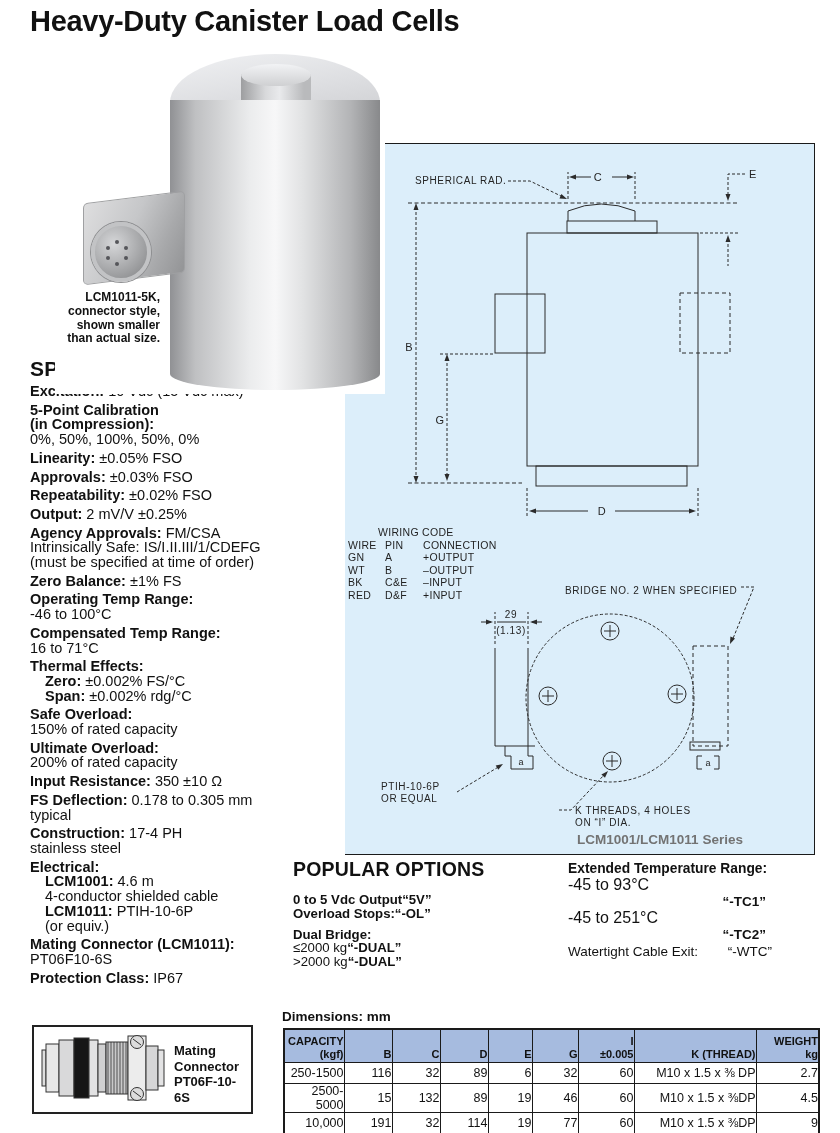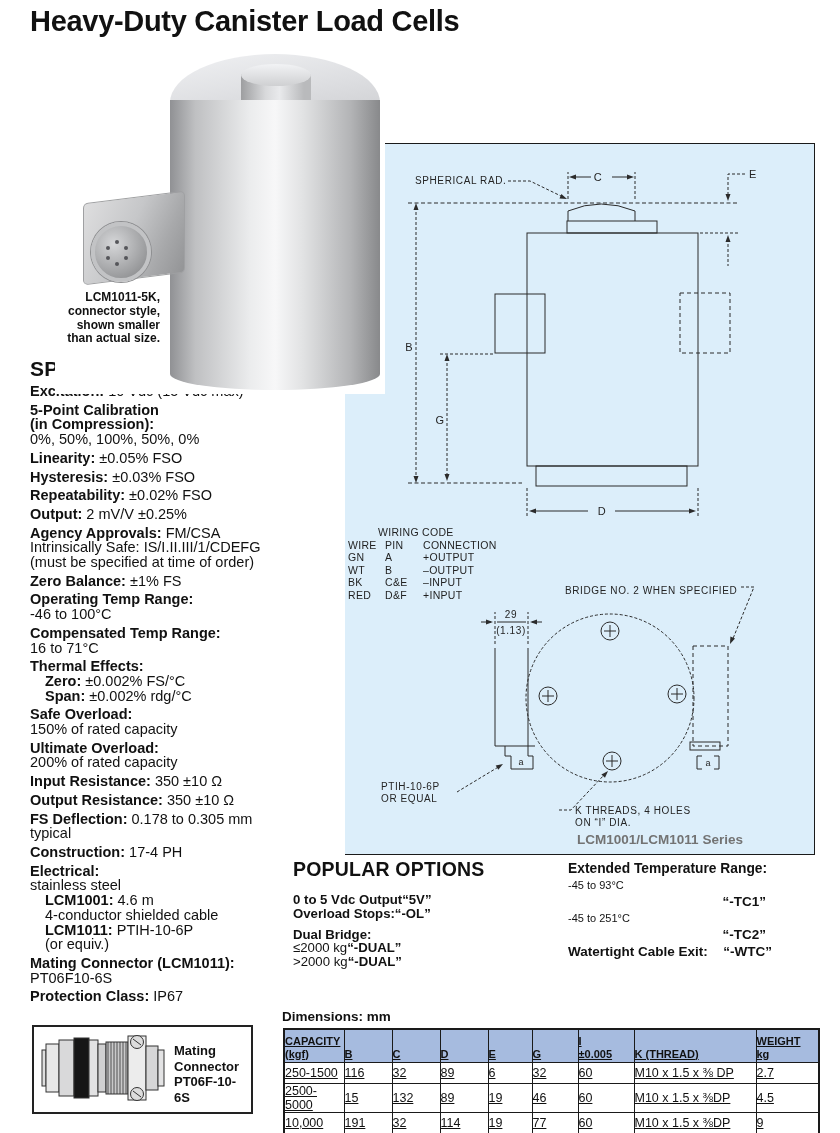--- a/index.html
+++ b/index.html
@@ -64,29 +64,29 @@
   #popular .pop-head{font-size:19.5px;font-weight:bold;letter-spacing:0.2px;margin-bottom:12px;}
   #popular .prow{display:flex;font-size:13.2px;line-height:13.8px;}
   #popular .pl{font-weight:bold;}
   #popular .pln{font-weight:normal;}
   #popular .pc{font-weight:bold;}
   #popular .mt{margin-top:7px;}
 
   
   #extended{left:568px;top:861px;width:204px;}
   #extended .ext-head{font-size:13.8px;font-weight:bold;line-height:16px;}
-  #extended .ext-label{font-size:11px;line-height:16px;}
+  #extended .ext-label{font-size:16px;line-height:16px;}
   #extended .ext-code{font-size:13.5px;font-weight:bold;text-align:right;padding-right:6px;line-height:17px;}
-  #extended .ext-wtc{display:flex;justify-content:space-between;font-size:13.5px;font-weight:bold;line-height:18px;}
+  #extended .ext-wtc{display:flex;justify-content:space-between;font-size:13.5px;font-weight:normal;line-height:18px;}
 
   
   #dim-caption{left:282px;top:1009px;font-size:13.5px;font-weight:bold;}
   #dims{left:283px;top:1028px;border-collapse:collapse;table-layout:fixed;width:535px;
     font-size:12.5px;position:absolute;}
-  #dims th,#dims td{border:1px solid #1a1a1a;text-align:left;padding:0;text-decoration:underline;}
+  #dims th,#dims td{border:1px solid #1a1a1a;text-align:right;padding:0;}
   #dims th{background:#a6bbdf;font-size:11px;font-weight:bold;height:30px;vertical-align:bottom;
     padding-bottom:2px;line-height:12.5px;}
   #dims td{height:20px;}
   #dims{border:2px solid #1a1a1a;}
 
   
   #mating{left:32px;top:1025px;width:221px;height:89px;border:2px solid #222;box-sizing:border-box;}
   #mating .mtext{position:absolute;left:140px;top:16px;font-size:13px;font-weight:bold;line-height:15.5px;}
 </style>
 </head>
@@ -111,45 +111,44 @@
     <div>than actual size.</div>
   </div>
 
   <div id="spec-head" class="abs">SPECIFICATIONS</div>
   <div id="specs" class="abs">
     <div class="sl"><b>Excitation:</b><span> 10 Vdc (15 Vdc max)</span></div>
     <div class="sl g"><b>5-Point Calibration</b><span></span></div>
     <div class="sl"><b>(in Compression):</b><span></span></div>
     <div class="sl"><b></b><span>0%, 50%, 100%, 50%, 0%</span></div>
     <div class="sl g"><b>Linearity:</b><span> ±0.05% FSO</span></div>
-    <div class="sl g"><b>Hysteresis:</b><span> ±0.03% FSO</span></div>
+    <div class="sl g"><b>Approvals:</b><span> ±0.03% FSO</span></div>
     <div class="sl g"><b>Repeatability:</b><span> ±0.02% FSO</span></div>
     <div class="sl g"><b>Output:</b><span> 2 mV/V ±0.25%</span></div>
     <div class="sl g"><b>Agency Approvals:</b><span> FM/CSA</span></div>
     <div class="sl"><b></b><span>Intrinsically Safe: IS/I.II.III/1/CDEFG</span></div>
     <div class="sl"><b></b><span>(must be specified at time of order)</span></div>
     <div class="sl g"><b>Zero Balance:</b><span> ±1% FS</span></div>
     <div class="sl g"><b>Operating Temp Range:</b><span></span></div>
     <div class="sl"><b></b><span>-46 to 100°C</span></div>
     <div class="sl g"><b>Compensated Temp Range:</b><span></span></div>
     <div class="sl"><b></b><span>16 to 71°C</span></div>
     <div class="sl g"><b>Thermal Effects:</b><span></span></div>
     <div class="sl i"><b>Zero:</b><span> ±0.002% FS/°C</span></div>
     <div class="sl i"><b>Span:</b><span> ±0.002% rdg/°C</span></div>
     <div class="sl g"><b>Safe Overload:</b><span></span></div>
     <div class="sl"><b></b><span>150% of rated capacity</span></div>
     <div class="sl g"><b>Ultimate Overload:</b><span></span></div>
     <div class="sl"><b></b><span>200% of rated capacity</span></div>
     <div class="sl g"><b>Input Resistance:</b><span> 350 ±10 Ω</span></div>
-    <div class="sl g"><b>Output Resistance:</b><span> 350 ±10 Ω</span></div>
     <div class="sl g"><b>FS Deflection:</b><span> 0.178 to 0.305 mm</span></div>
     <div class="sl"><b></b><span>typical</span></div>
     <div class="sl g"><b>Construction:</b><span> 17-4 PH</span></div>
+    <div class="sl"><b></b><span>stainless steel</span></div>
     <div class="sl g"><b>Electrical:</b><span></span></div>
-    <div class="sl"><b></b><span>stainless steel</span></div>
     <div class="sl i"><b>LCM1001:</b><span> 4.6 m</span></div>
     <div class="sl i"><b></b><span>4-conductor shielded cable</span></div>
     <div class="sl i"><b>LCM1011:</b><span> PTIH-10-6P</span></div>
     <div class="sl i"><b></b><span>(or equiv.)</span></div>
     <div class="sl g"><b>Mating Connector (LCM1011):</b><span></span></div>
     <div class="sl"><b></b><span>PT06F10-6S</span></div>
     <div class="sl g"><b>Protection Class:</b><span> IP67</span></div>
   </div>
 
   <div id="panel" class="abs">

